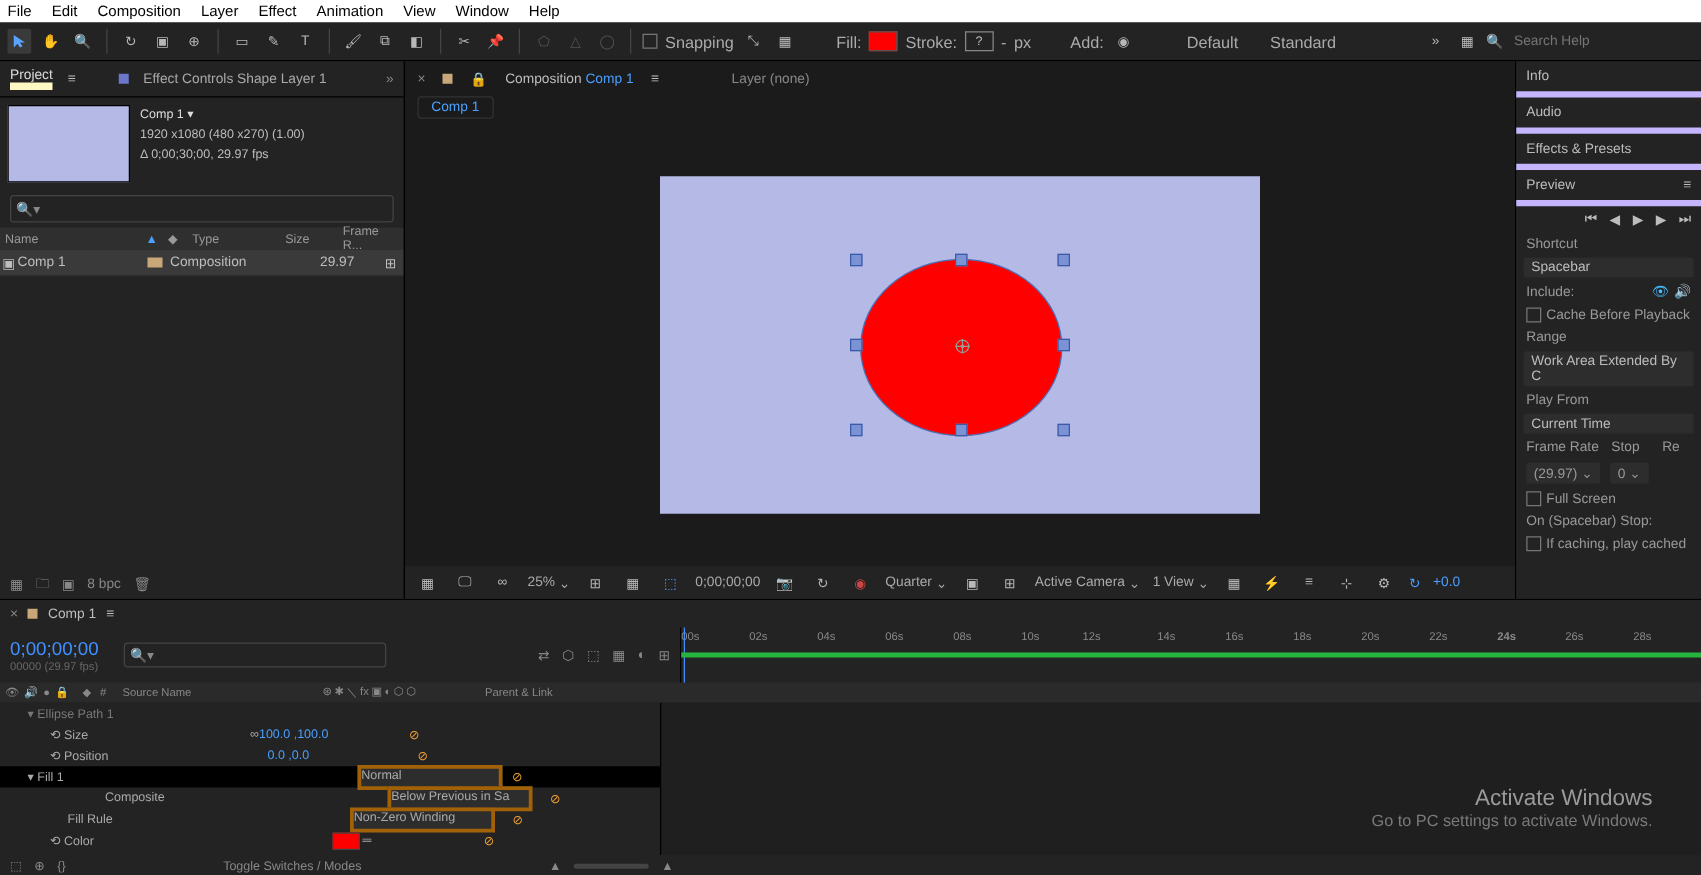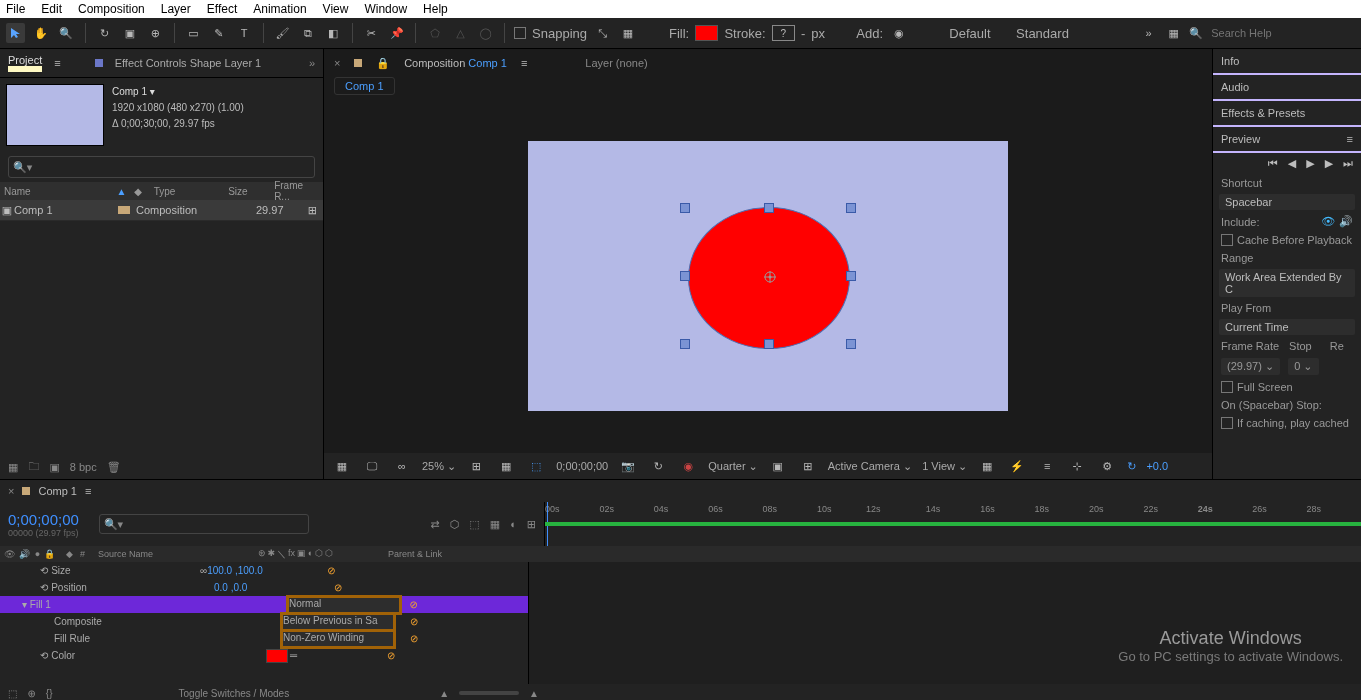--- a/index.html
+++ b/index.html
@@ -34,21 +34,21 @@
 .subtab span{display:inline-block;padding:2px 10px;border:1px solid #333;border-radius:3px;color:#4b9fff;font-size:11px}
 .viewer{flex:1;display:flex;align-items:center;justify-content:center;background:#1b1b1b}
 .canvas{width:480px;height:270px;background:#b4b9e6;position:relative}
 .ellipse{position:absolute;left:160px;top:66px;width:160px;height:140px;background:#f00;border:1px solid #4b6fb5;border-radius:50%}
 .handle{position:absolute;width:8px;height:8px;background:#7b93d4;border:1px solid #3a5aa8}
 .anchor{position:absolute;left:236px;top:130px;width:10px;height:10px}
 .anchor svg{display:block}
 .view-foot{height:26px;background:#232323;display:flex;align-items:center;gap:10px;padding:0 8px;font-size:11px;color:#aaa}
 .view-foot .sel{display:flex;align-items:center;gap:3px}
 .right{width:148px;background:#232323;display:flex;flex-direction:column;font-size:11px}
-.rpanel{border-bottom:2px solid #c4b5fd;padding:6px 8px}
+.rpanel{border-bottom:5px solid #c4b5fd;padding:6px 8px}
 .rpanel.head{display:flex;justify-content:space-between;align-items:center}
 .rctrls{display:flex;justify-content:flex-end;gap:10px;padding:4px 8px}
 .rrow{padding:3px 8px;color:#999;display:flex;align-items:center;gap:4px}
 .rval{background:#2d2d2d;padding:2px 6px;margin:2px 6px;border-radius:2px}
 .ck{width:10px;height:10px;border:1px solid #777;display:inline-block}
 .timeline{height:222px;background:#232323;display:flex;flex-direction:column;border-top:1px solid #000}
 .tl-tabs{height:22px;display:flex;align-items:center;padding:0 8px;gap:8px;font-size:11px}
 .tl-head{height:44px;display:flex}
 .tl-head-left{width:528px;display:flex;align-items:center;padding:0 8px;gap:20px}
 .timecode{color:#3f8fff;font-size:15px}
@@ -64,21 +64,21 @@
 .tl-body{flex:1;display:flex;overflow:hidden}
 .tl-body-left{width:528px;background:#232323}
 .tl-body-right{flex:1;background:#1f1f1f;position:relative;border-left:1px solid #000}
 .prow{height:17px;display:flex;align-items:center;font-size:10px;color:#aaa}
 .prow .nm{width:160px;padding-left:40px}
 .prow .val{color:#4b9fff;width:120px}
 .prow .link{color:#f0a030}
 .prow select,.prow .dd{background:#2d2d2d;border:3px solid #a16207;color:#aaa;font-size:10px;height:14px;width:110px}
 .col-sw{width:20px;height:12px;background:#f00;border:1px solid #444}
 .tl-foot{height:18px;display:flex;align-items:center;padding:0 8px;gap:10px;color:#888;font-size:10px}
-.watermark{position:absolute;right:18px;bottom:20px;color:#7a7a7a;font-size:13px;text-align:center;pointer-events:none}
+.watermark{position:absolute;right:39px;bottom:20px;color:#7a7a7a;font-size:13px;text-align:right;pointer-events:none}
 .watermark .t{font-size:18px;color:#9a9a9a}
 </style>
 </head>
 <body>
 
 <div class="menubar">
   <span>File</span>
   <span>Edit</span>
   <span>Composition</span>
   <span>Layer</span>
@@ -365,40 +365,43 @@
         <span>fx</span>
         <span>▣</span>
         <span>◐</span>
         <span>⬡</span>
         <span>⬡</span>
       </div>
     <div style="width:130px">Parent &amp; Link</div>
   </div>
   <div class="tl-body">
     <div class="tl-body-left">
+      <div class="prow" style="color:#777">
+          <span style="width:100px;padding-left:22px">▾ <span>Ellipse Path 1</span></span>
+        </div>
       <div class="prow">
           <span class="nm">⟲ <span>Size</span></span>
           <span>∞</span>
           <span class="val">100.0 ,100.0</span>
           <span class="link">⊘</span>
         </div>
       <div class="prow">
           <span class="nm">⟲ <span>Position</span></span>
           <span style="width:14px"></span>
           <span class="val">0.0 ,0.0</span>
           <span class="link">⊘</span>
         </div>
-      <div class="prow" style="background:#6d28d9">
+      <div class="prow" style="background:#000000">
           <span style="width:94px;padding-left:22px">▾ <span>Fill 1</span></span>
           <span style="width:170px"></span>
           <span class="dd">Normal</span>
           <span style="margin-left:auto;padding-right:110px" class="link">⊘</span>
         </div>
       <div class="prow">
-          <span class="nm" style="padding-left:54px">Composite</span>
+          <span class="nm" style="padding-left:84px">Composite</span>
           <span style="width:66px"></span>
           <span class="dd">Below Previous in Sa</span>
           <span style="margin-left:14px" class="link">⊘</span>
         </div>
       <div class="prow">
           <span class="nm" style="padding-left:54px">Fill Rule</span>
           <span style="width:66px"></span>
           <span class="dd">Non-Zero Winding</span>
           <span style="margin-left:14px" class="link">⊘</span>
         </div>

